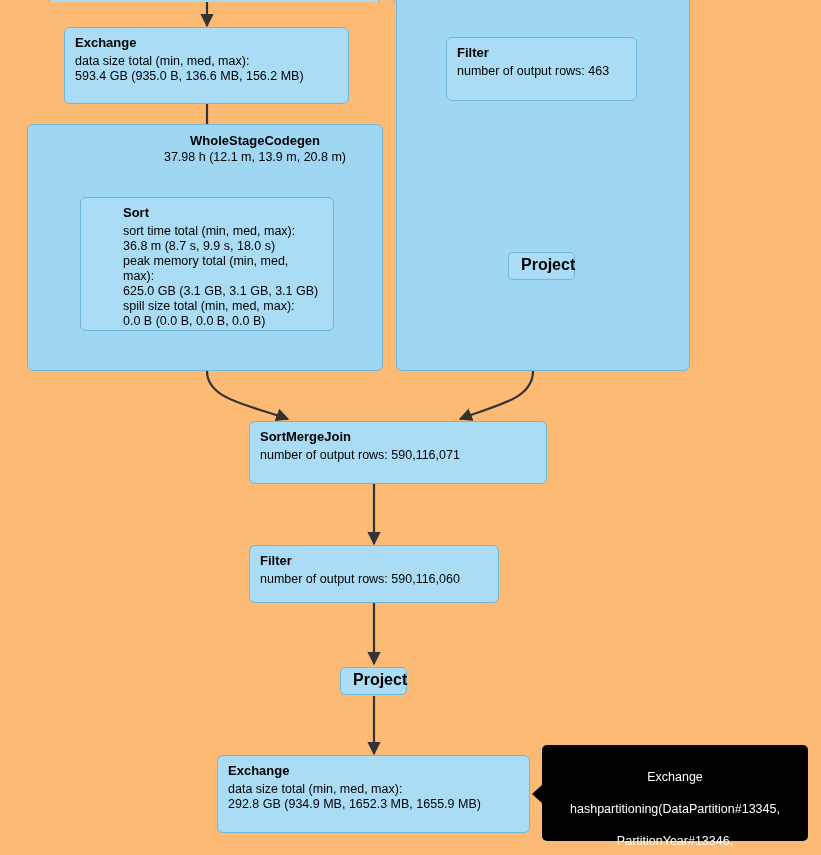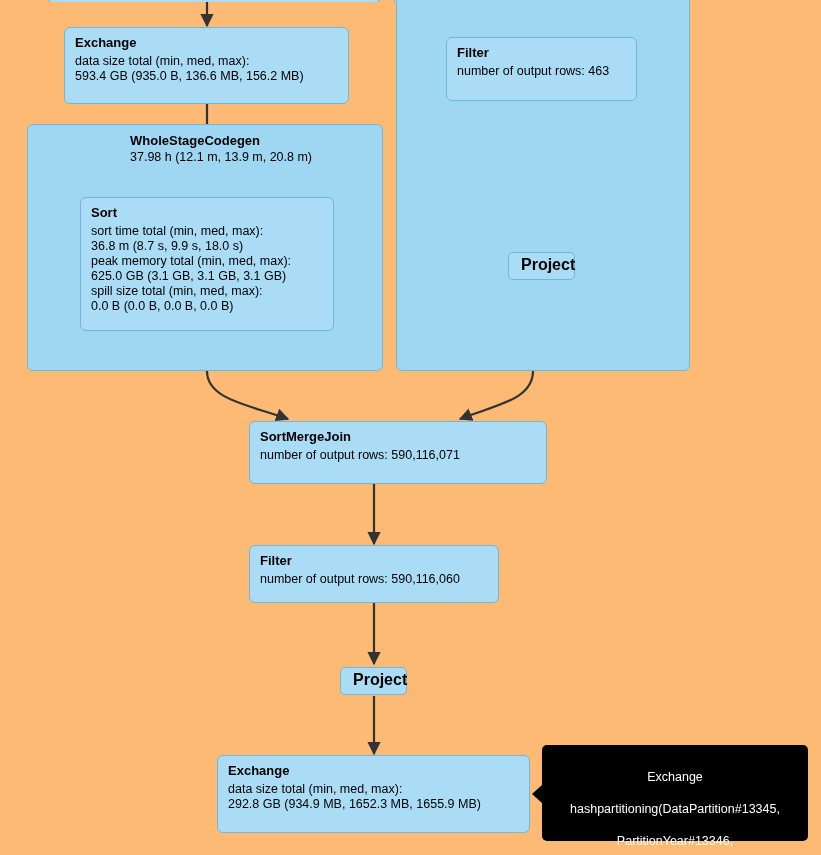--- a/index.html
+++ b/index.html
@@ -53,21 +53,21 @@
   
   .cluster {
     position: absolute;
     box-sizing: border-box;
     background: #9fd7f3;
     border: 1px solid #6fb8d8;
     border-radius: 6px;
   }
   .cluster-label {
     position: absolute;
-    text-align: left;
+    text-align: center;
     font-size: 12.5px;
     line-height: 16px;
     color: #000000;
   }
   .cluster-label .cl-title {
     font-weight: bold;
     font-size: 13px;
   }
   .tooltip {
     position: absolute;
@@ -146,21 +146,21 @@
     <div class="title">Filter</div>
     <div class="metrics">number of output rows: 463</div>
   </div>
 
   <div class="cluster" style="left:27px; top:124px; width:356px; height:247px;"></div>
   <div class="cluster-label" style="left:130px; top:133px; width:250px;">
     <div class="cl-title">WholeStageCodegen</div>
     <div>37.98 h (12.1 m, 13.9 m, 20.8 m)</div>
   </div>
 
-  <div class="node" style="left:80px; top:197px; width:254px; height:134px;">
+  <div class="node" style="left:80px; top:197px; width:254px; height:134px;padding-left:32px;">
     <div class="title">Sort</div>
     <div class="metrics">sort time total (min, med, max):
 36.8 m (8.7 s, 9.9 s, 18.0 s)
 peak memory total (min, med, max):
 625.0 GB (3.1 GB, 3.1 GB, 3.1 GB)
 spill size total (min, med, max):
 0.0 B (0.0 B, 0.0 B, 0.0 B)</div>
   </div>
 
   <div class="cluster" style="left:396px; top:-20px; width:294px; height:391px;"></div>

